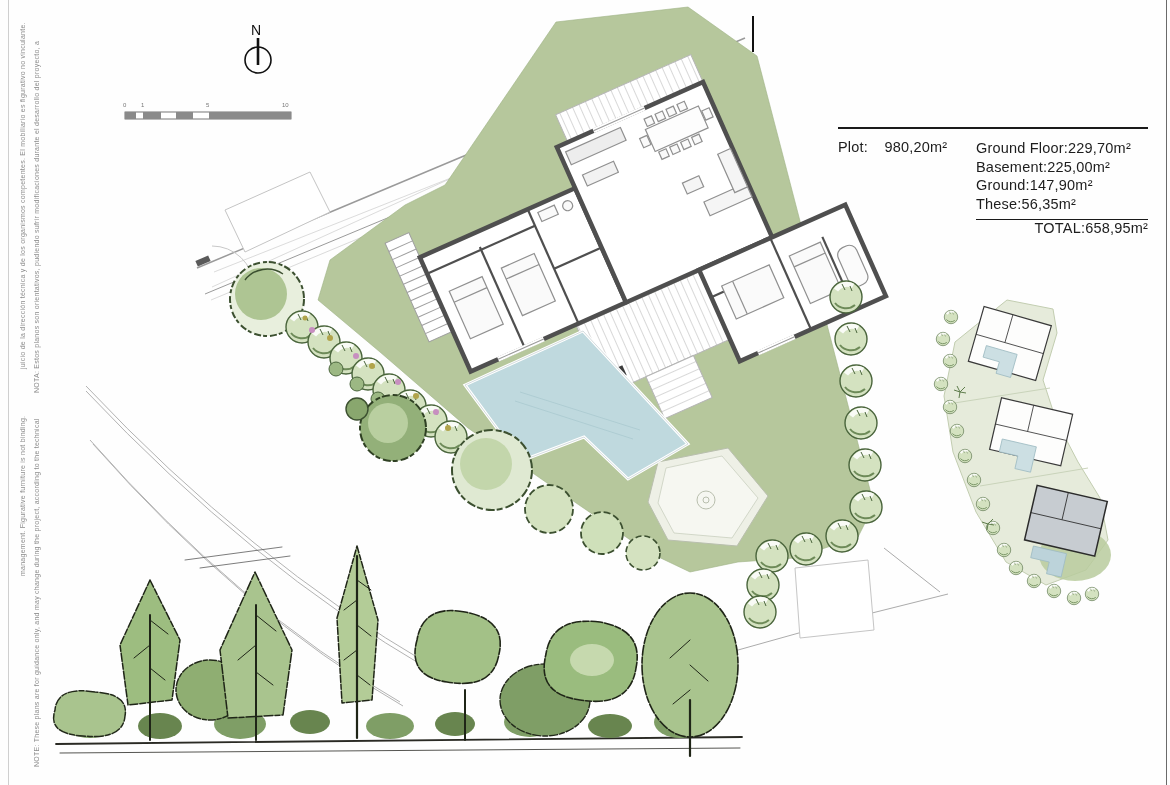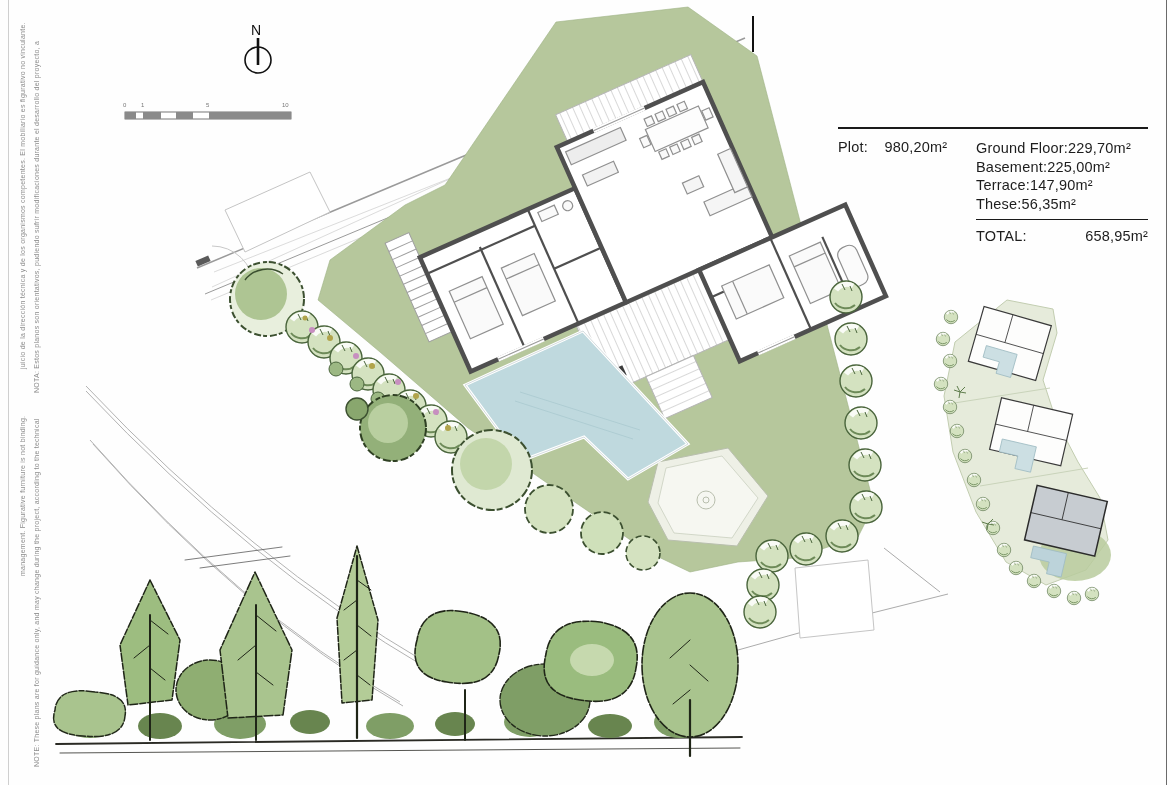--- a/index.html
+++ b/index.html
@@ -12,21 +12,21 @@
              transform:rotate(-90deg);transform-origin:0 0;}
   .n-label{position:absolute;left:251px;top:22px;font-size:14px;color:#111;}
   .scale-num{position:absolute;font-size:6px;color:#777;}
   .area-table{position:absolute;left:838px;top:127px;width:310px;font-size:14.5px;color:#1d1d1d;letter-spacing:.2px;}
   .area-table .top-rule{border-top:2px solid #1a1a1a;width:310px;}
   .area-table .body{display:flex;justify-content:space-between;margin-top:10px;}
   .plot-line{white-space:nowrap;}
   .rt{width:172px;}
   .rt .row{display:flex;justify-content:flex-start;line-height:18.5px;}
   .total-rule{width:172px;margin-left:auto;border-top:1.5px solid #1a1a1a;margin-top:6px;}
-  .total-row{width:172px;margin-left:auto;display:flex;justify-content:space-between;margin-top:8px;}
+  .total-row{width:172px;margin-left:auto;display:flex;justify-content:flex-end;}
 </style>
 </head>
 <body>
 
 <div class="sheet">
 
   <svg width="1170" height="785" viewBox="0 0 1170 785">
     <defs>
       <pattern id="boardsV" width="7" height="7" patternUnits="userSpaceOnUse">
         <rect width="7" height="7" fill="#ffffff"></rect>
@@ -342,21 +342,21 @@
       <div class="rt">
         <div class="row">
           <span>Ground Floor:</span>
           <span>229,70m²</span>
         </div>
         <div class="row">
           <span>Basement:</span>
           <span>225,00m²</span>
         </div>
         <div class="row">
-          <span>Terrace:</span>
+          <span>Ground:</span>
           <span>147,90m²</span>
         </div>
         <div class="row">
           <span>These:</span>
           <span>56,35m²</span>
         </div>
       </div>
     </div>
     <div class="total-rule"></div>
     <div class="total-row">

